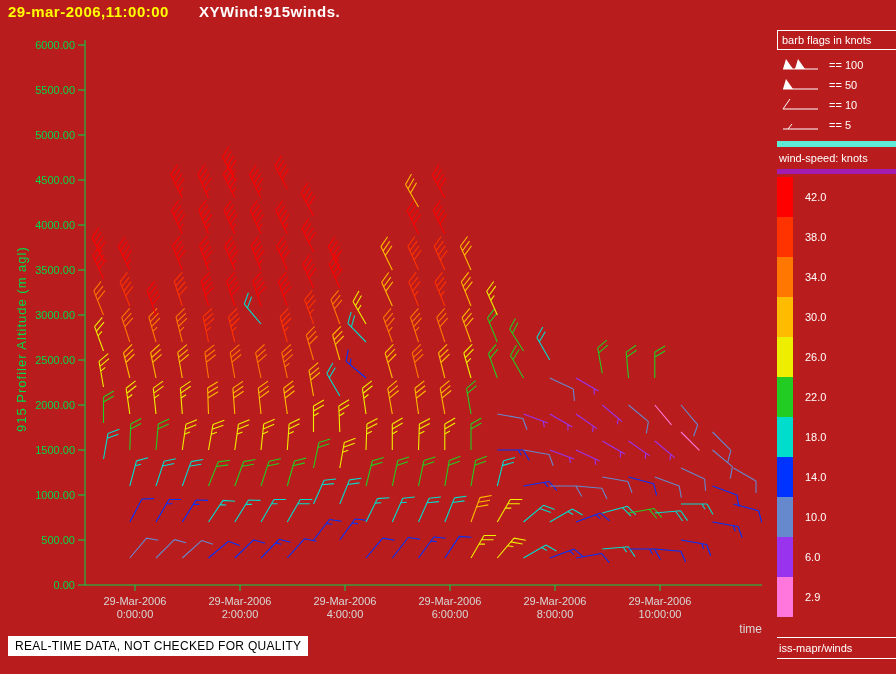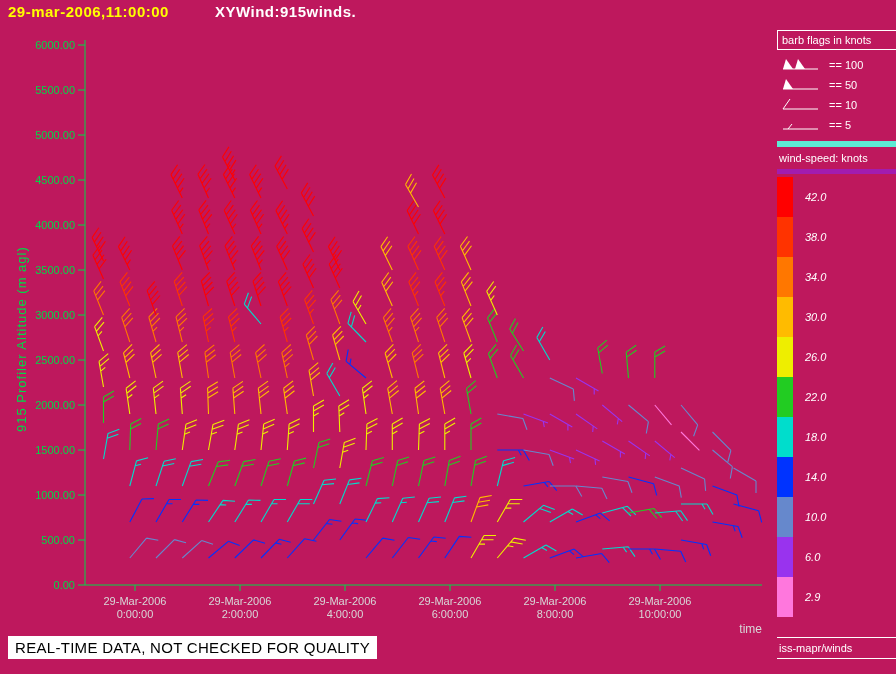--- a/index.html
+++ b/index.html
@@ -1,42 +1,42 @@
 <!DOCTYPE html>
 <html><head>
 <meta charset="utf-8">
 <style>
   html,body{margin:0;padding:0;background:#000;}
-  #app{position:relative;width:896px;height:674px;background:#be185d;overflow:hidden;
+  #app{position:relative;width:896px;height:674px;background:#b91c1c;overflow:hidden;
        font-family:"Liberation Sans",sans-serif;}
   .titlebar{position:absolute;left:8px;top:3px;display:flex;gap:30px;
             font-size:15px;font-weight:bold;letter-spacing:0.5px;}
   .title-ts{color:#ffff00;}
-  .title-name{color:#ffffff;margin-left:16px;}
+  .title-name{color:#ffffff;}
   .ylabel{position:absolute;left:14px;top:432px;transform:rotate(-90deg);
           transform-origin:0 0;color:#00d948;font-size:13px;letter-spacing:1px;
           white-space:nowrap;}
   .xlabel{position:absolute;left:85px;top:622px;width:677px;text-align:right;
           color:#d8d8d8;font-size:12px;}
   #chart-svg{position:absolute;left:0;top:0;}
   #chart-svg text{font-family:"Liberation Sans",sans-serif;}
   .legend{position:absolute;left:770px;top:30px;width:124px;color:#ffffff;
           font-size:11px;padding-left:7px;}
   .barb-box{border:1px solid #ffffff;padding:3px 4px;}
   #barb-rows{padding:5px 0 6px 2px;border-bottom:6px solid #5eead4;}
   .barb-row{display:flex;align-items:center;height:20px;gap:8px;}
   .speed-title{padding:5px 0 5px 2px;border-bottom:5px solid #a21caf;}
   #speed-scale{padding-top:3px;}
   .scale-row{display:flex;align-items:center;height:40px;}
   .swatch{width:16px;height:40px;flex:0 0 16px;}
-  .scale-label{margin-left:12px;font-style:italic;}
+  .scale-label{margin-left:12px;}
   .credit-wrap{margin-top:20px;border-top:1px solid #ffffff;
                border-bottom:1px solid #ffffff;padding:4px 0 4px 2px;}
   .quality{position:absolute;left:8px;top:636px;background:#ffffff;color:#000000;
-           font-size:15px;padding:3px 7px;letter-spacing:0.3px;}
+           font-size:12px;padding:3px 7px;letter-spacing:0.3px;}
 </style>
 </head>
 <body>
 
 <div id="app">
 
   <div class="titlebar">
     <span class="title-ts">29-mar-2006,11:00:00</span>
     <span class="title-name">XYWind:915winds.</span>
   </div>

